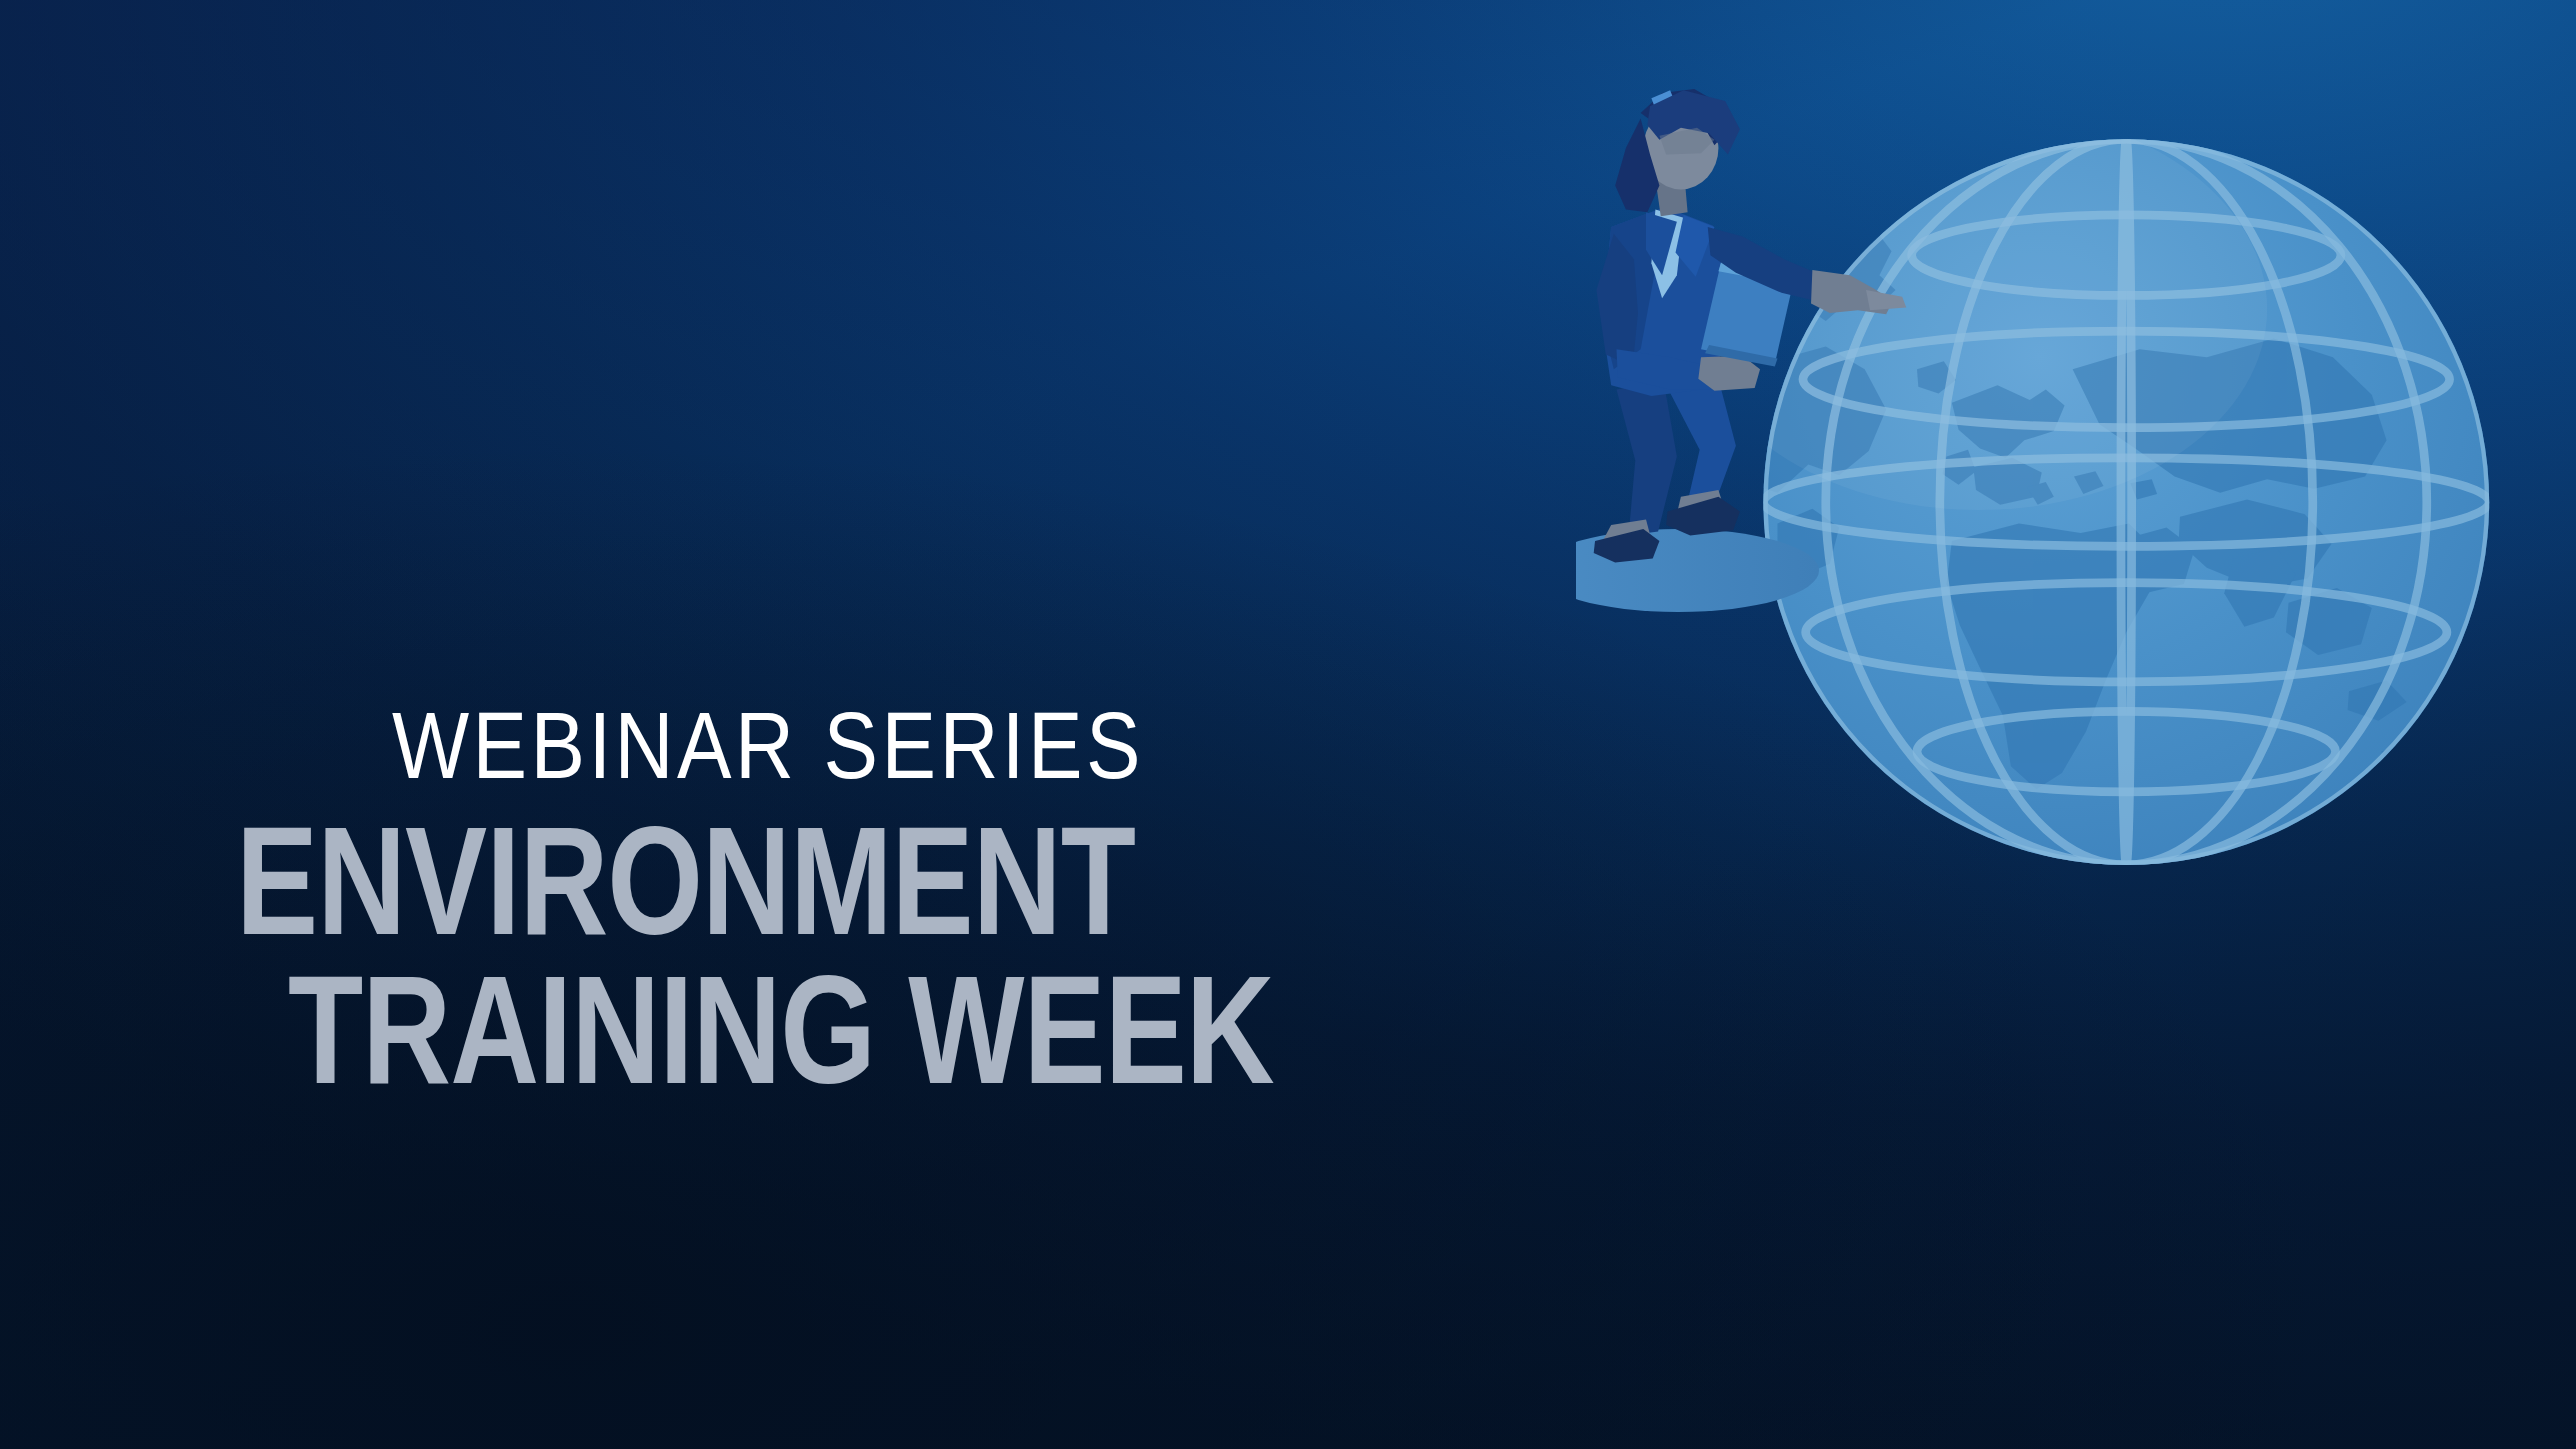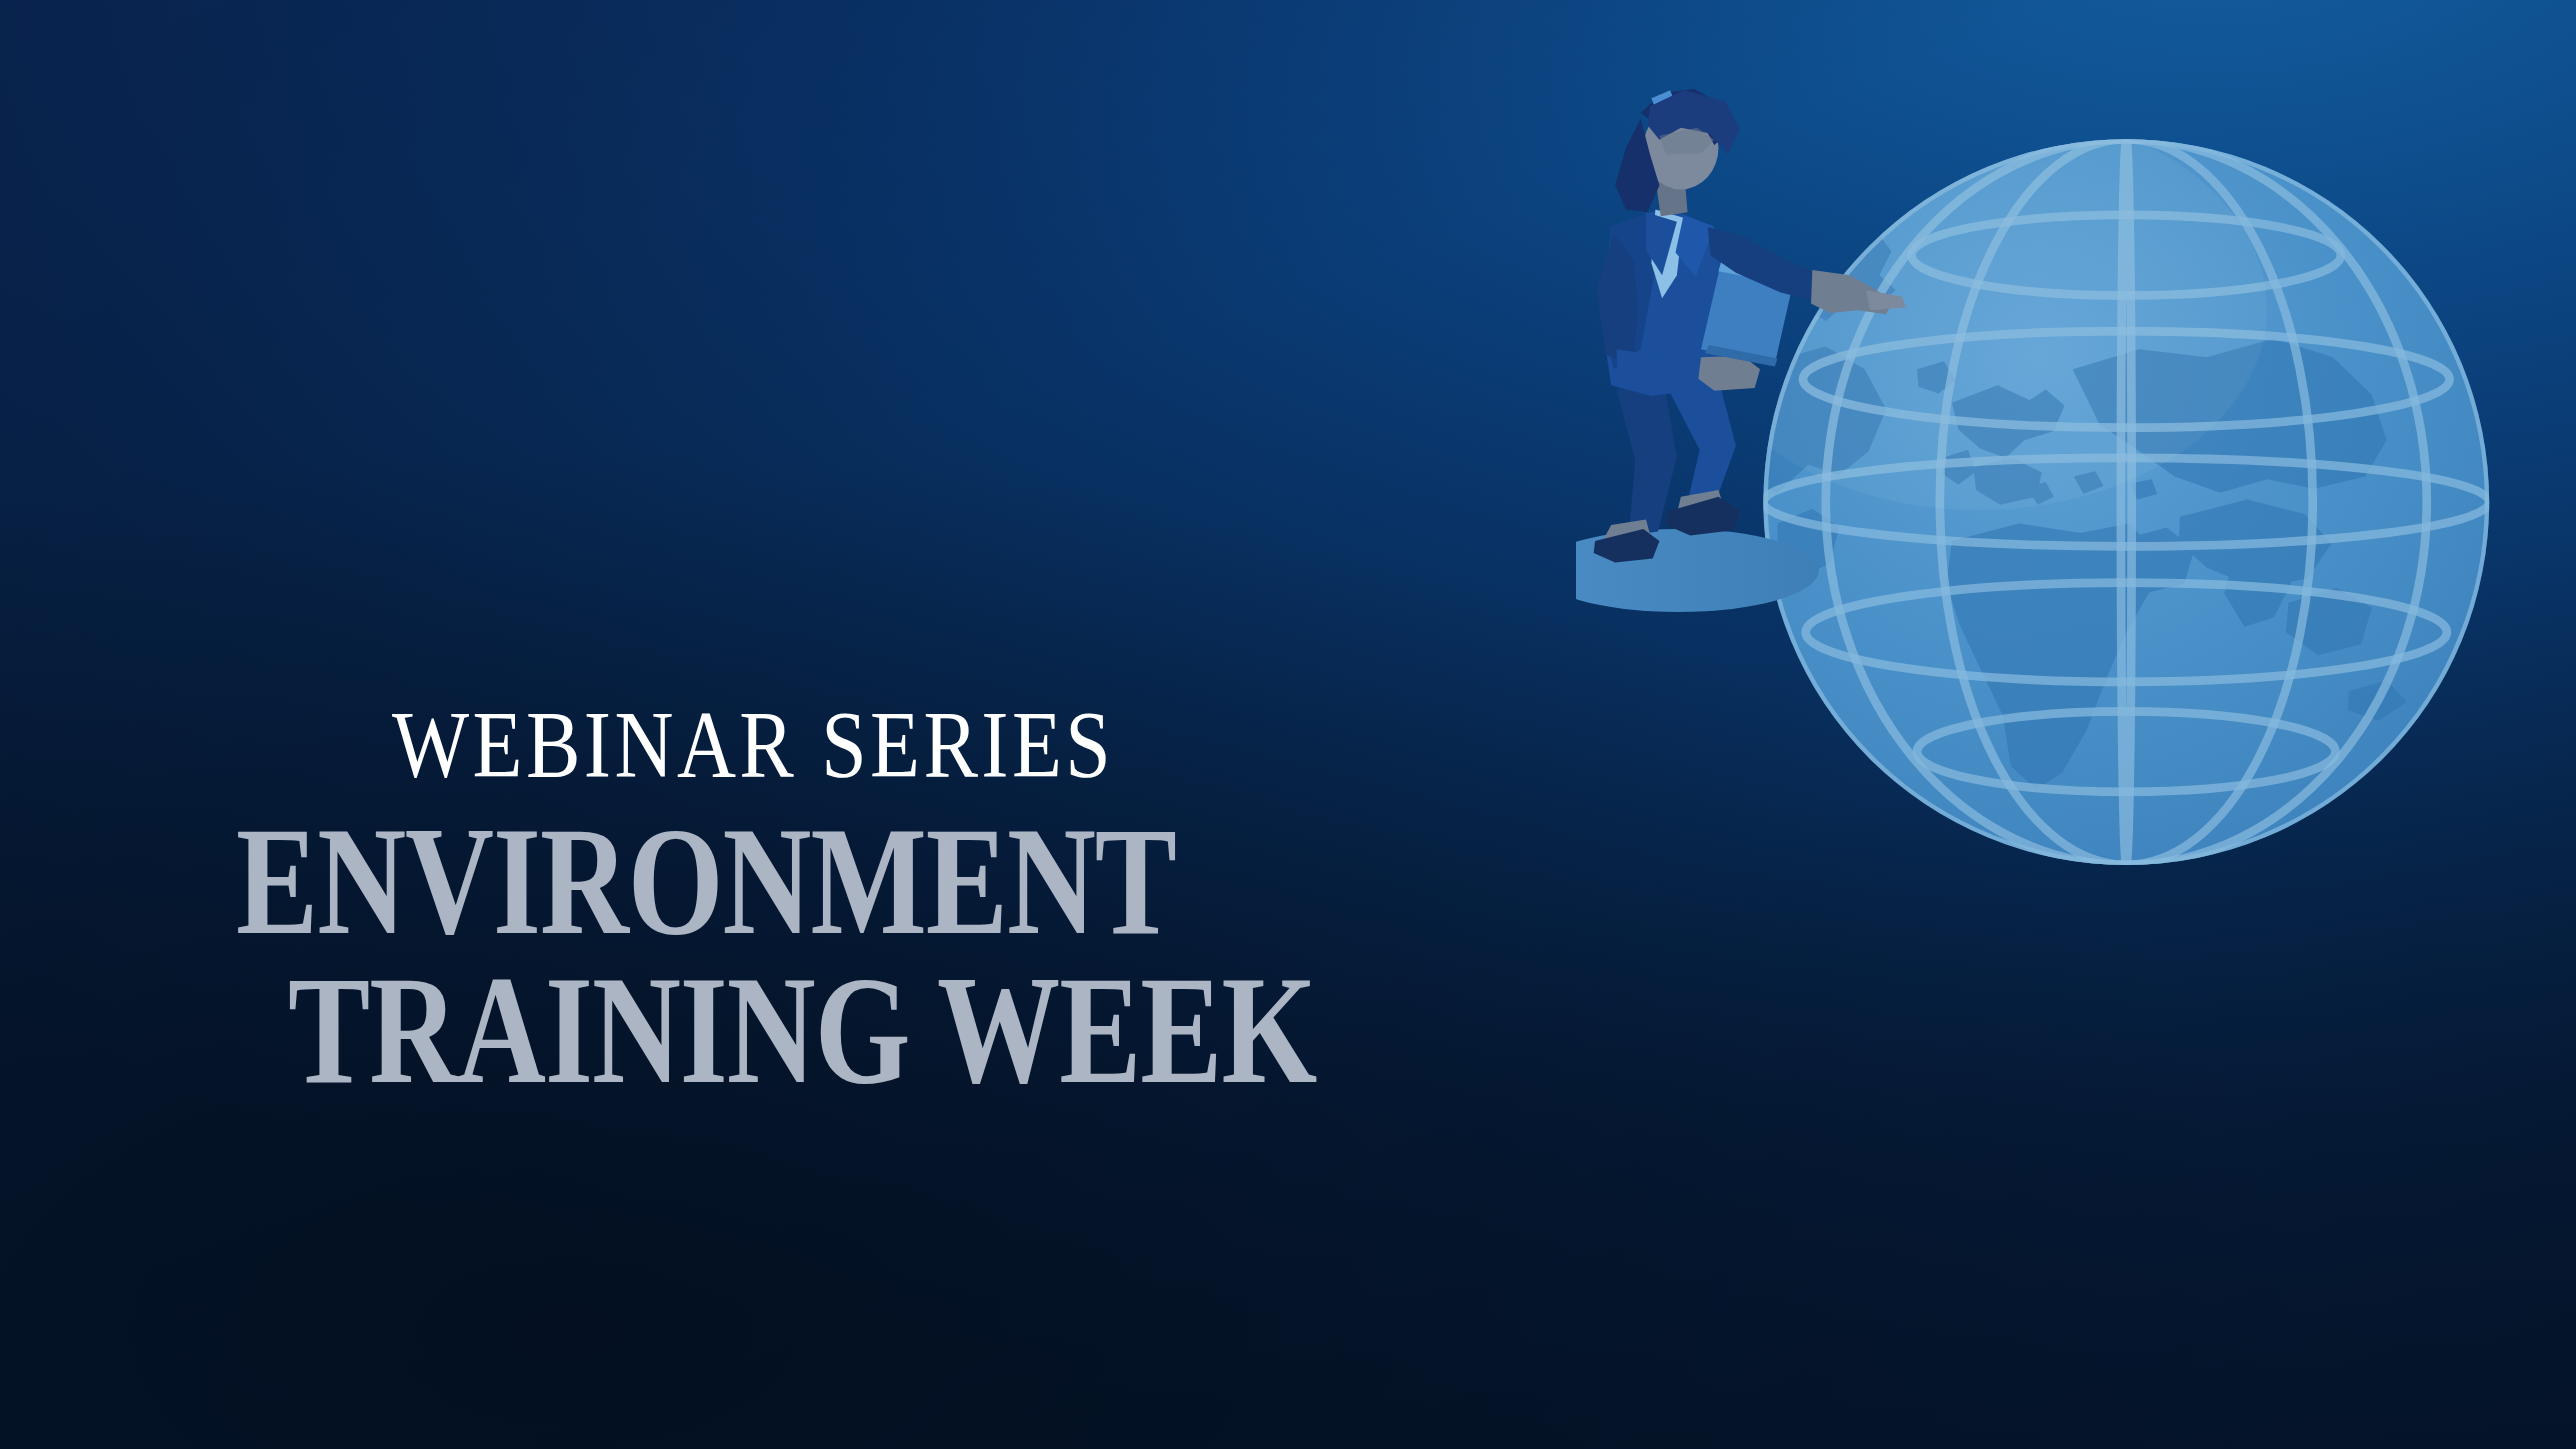--- a/index.html
+++ b/index.html
@@ -5,21 +5,21 @@
   html, body {
     margin: 0;
     padding: 0;
     background: #061730;
   }
   #stage {
     position: relative;
     width: 2576px;
     height: 1449px;
     overflow: hidden;
-    font-family: Liberation Serif, serif;
+    font-family: Liberation Sans, sans-serif;
     background: #0a2a57;
   }
 
   
   .bg-base {
     position: absolute;
     inset: 0;
     background:
       radial-gradient(ellipse 120% 110% at 86% -6%,
         #1565a8 0%,

